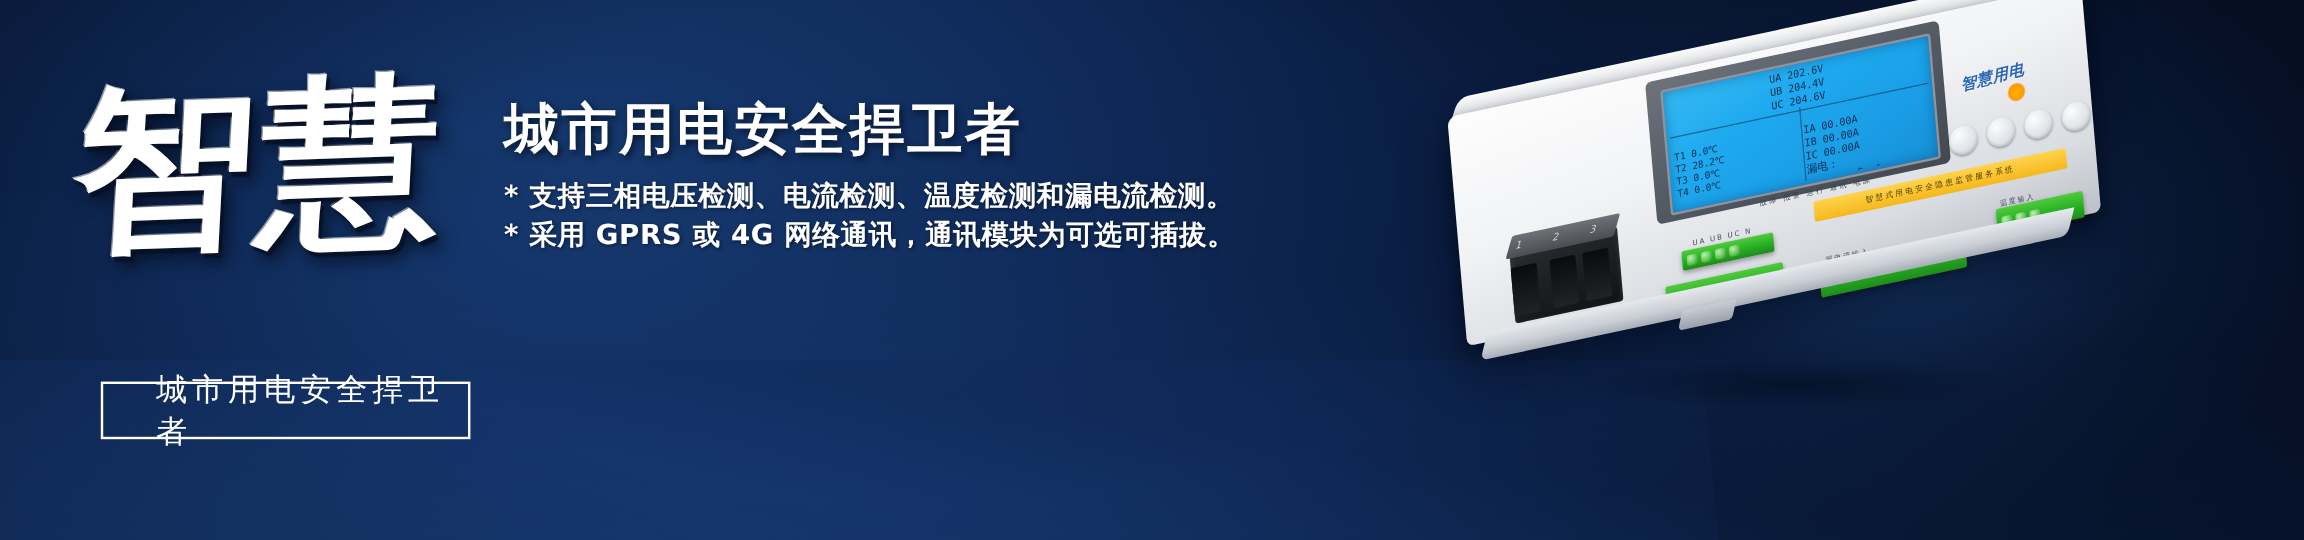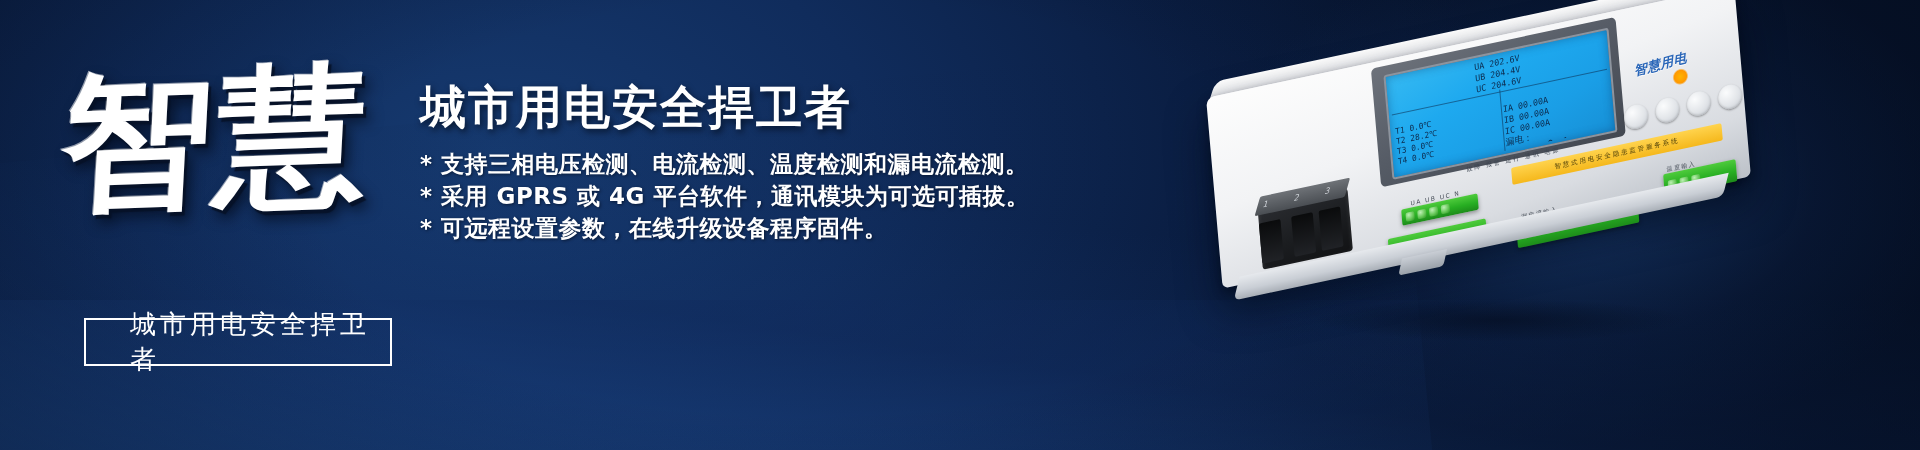--- a/index.html
+++ b/index.html
@@ -347,22 +347,21 @@
     <div class="calligraphy">智慧</div>
     <div class="tagline-box">
       <span class="tagline-text">城市用电安全捍卫者</span>
     </div>
   </div>
 
   <div class="center-block">
     <h1 class="headline">城市用电安全捍卫者</h1>
     <ul class="bullets">
       <li class="bullet">* 支持三相电压检测、电流检测、温度检测和漏电流检测。</li>
-      <li class="bullet">* 采用 GPRS 或 4G 平台软件，通讯模块为可选可插拔。</li>
-      <li class="bullet">* 可远程设置参数，在线升级设备程序固件。</li>
+      <li class="bullet">* 采用 GPRS 或 4G 网络通讯，通讯模块为可选可插拔。</li>
     </ul>
   </div>
 
   <div class="device-wrap">
     <div class="device">
       <div class="dev-top-edge"></div>
       <div class="dev-body"></div>
 
       <div class="dev-faceplate">
         <div class="lcd">

